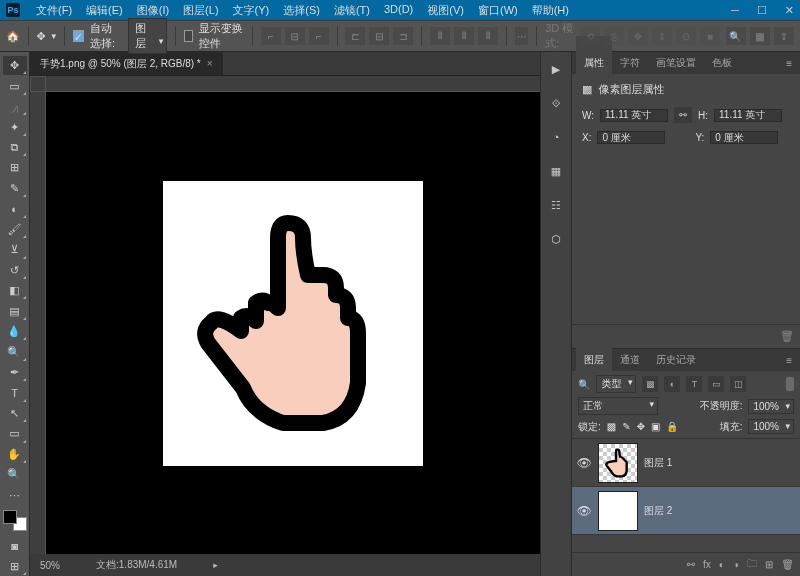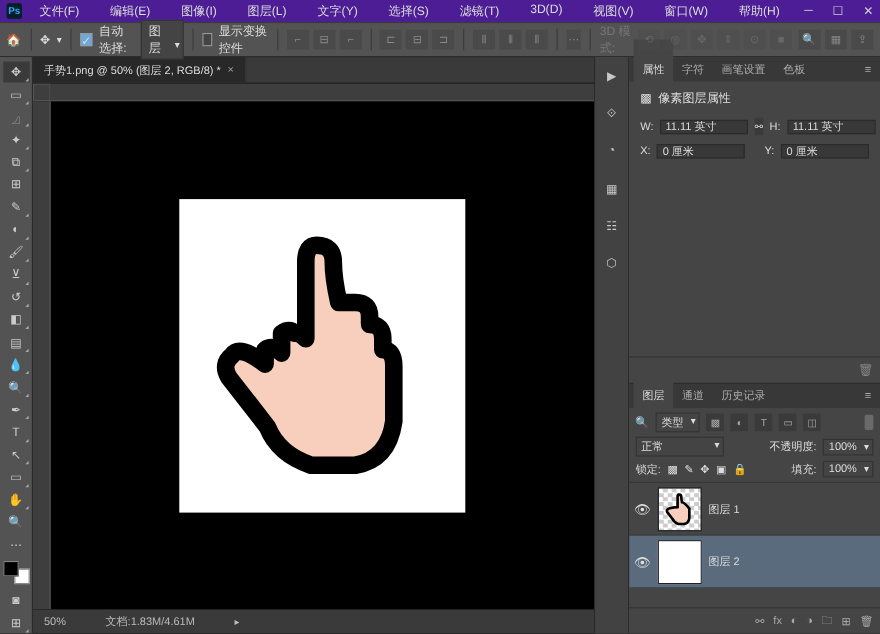--- a/index.html
+++ b/index.html
@@ -1,19 +1,19 @@
 <!DOCTYPE html>
 <html><head>
 <meta charset="utf-8">
 <style>
 *{box-sizing:border-box;margin:0;padding:0;font-family:"Microsoft YaHei",sans-serif;user-select:none}
 body{width:800px;height:576px;background:#535353;overflow:hidden;color:#ddd;font-size:11px}
-.titlebar{height:20px;background:#4c1d95;display:flex;align-items:center;padding:0 6px}
+.titlebar{height:20px;background:#0369a1;display:flex;align-items:center;padding:0 6px}
 .ps-icon{width:14px;height:14px;background:#061e26;color:#31a8ff;display:flex;align-items:center;justify-content:center;font-weight:bold;font-size:9px;border-radius:2px;margin-right:10px}
-.menu{display:flex;gap:16px}
+.menu{display:flex;gap:2px}
 .menu span{padding:2px 6px;cursor:default}
 .winctrl{margin-left:auto;display:flex;gap:18px;color:#ccc}
 .optbar{height:32px;background:#535353;border-top:1px solid #3a3a3a;border-bottom:1px solid #2a2a2a;display:flex;align-items:center;padding:0 6px;gap:6px}
 .home-icon{width:18px;height:16px;display:flex;align-items:center;justify-content:center}
 .divider{width:1px;height:20px;background:#3a3a3a;margin:0 2px}
 .checkbox{width:12px;height:12px;border:1px solid #999;background:#444}
 .dropdown{background:#444;border:1px solid #333;padding:2px 16px 2px 6px;position:relative}
 .dropdown:after{content:"▾";position:absolute;right:3px;font-size:9px}
 .small-icons{display:flex;gap:4px;align-items:center}
 .opt-ico{width:20px;height:18px;background:#4a4a4a;display:flex;align-items:center;justify-content:center;color:#888;font-size:10px}
@@ -39,21 +39,21 @@
 .panel-rail{width:32px;background:#424242;border-left:1px solid #2a2a2a;border-right:1px solid #2a2a2a;display:flex;flex-direction:column;align-items:center;padding-top:6px;gap:12px}
 .rail-ico{width:22px;height:22px;display:flex;align-items:center;justify-content:center;color:#c8c8c8}
 .panels{width:228px;background:#454545;display:flex;flex-direction:column}
 .panel-head{height:22px;background:#383838;display:flex;align-items:center;padding:0 4px;font-size:10px}
 .panel-head span{padding:20px 8px;color:#aaa}
 .panel-head span.active{background:#454545;color:#ddd}
 .panel-head .menu-ico{margin-left:auto;color:#aaa;padding:0 4px}
 .props{padding:8px 10px 4px;flex:0 0 auto}
 .props-title{display:flex;align-items:center;gap:6px;margin-bottom:10px;font-size:11px}
 .prop-row{display:flex;align-items:center;gap:6px;margin-bottom:8px;font-size:10px}
-.prop-input{background:#383838;border:1px solid #2a2a2a;color:#ddd;padding:0 4px;width:80px;font-size:10px}
+.prop-input{background:#383838;border:1px solid #2a2a2a;color:#ddd;padding:0 4px;width:68px;font-size:10px}
 .link-ico{width:18px;height:16px;background:#3a3a3a;display:flex;align-items:center;justify-content:center;font-size:9px}
 .props-body{height:168px}
 .panel-footer{height:24px;border-top:1px solid #333;display:flex;align-items:center;justify-content:flex-end;padding:0 6px;gap:8px;color:#888}
 .layers{flex:1;display:flex;flex-direction:column;border-top:1px solid #2a2a2a}
 .layer-opts{padding:4px 6px;display:flex;flex-direction:column;gap:4px;font-size:10px;background:#454545;border-bottom:1px solid #333}
 .layer-opts .row{display:flex;align-items:center;gap:6px}
 .layer-filter{display:flex;align-items:center;gap:4px}
 .filter-ico{width:16px;height:16px;display:flex;align-items:center;justify-content:center;background:#3a3a3a;color:#aaa;font-size:9px}
 .layer-list{flex:1;overflow:auto;background:#454545}
 .layer{display:flex;align-items:center;height:48px;border-bottom:1px solid #383838;padding:0 4px;gap:6px}

